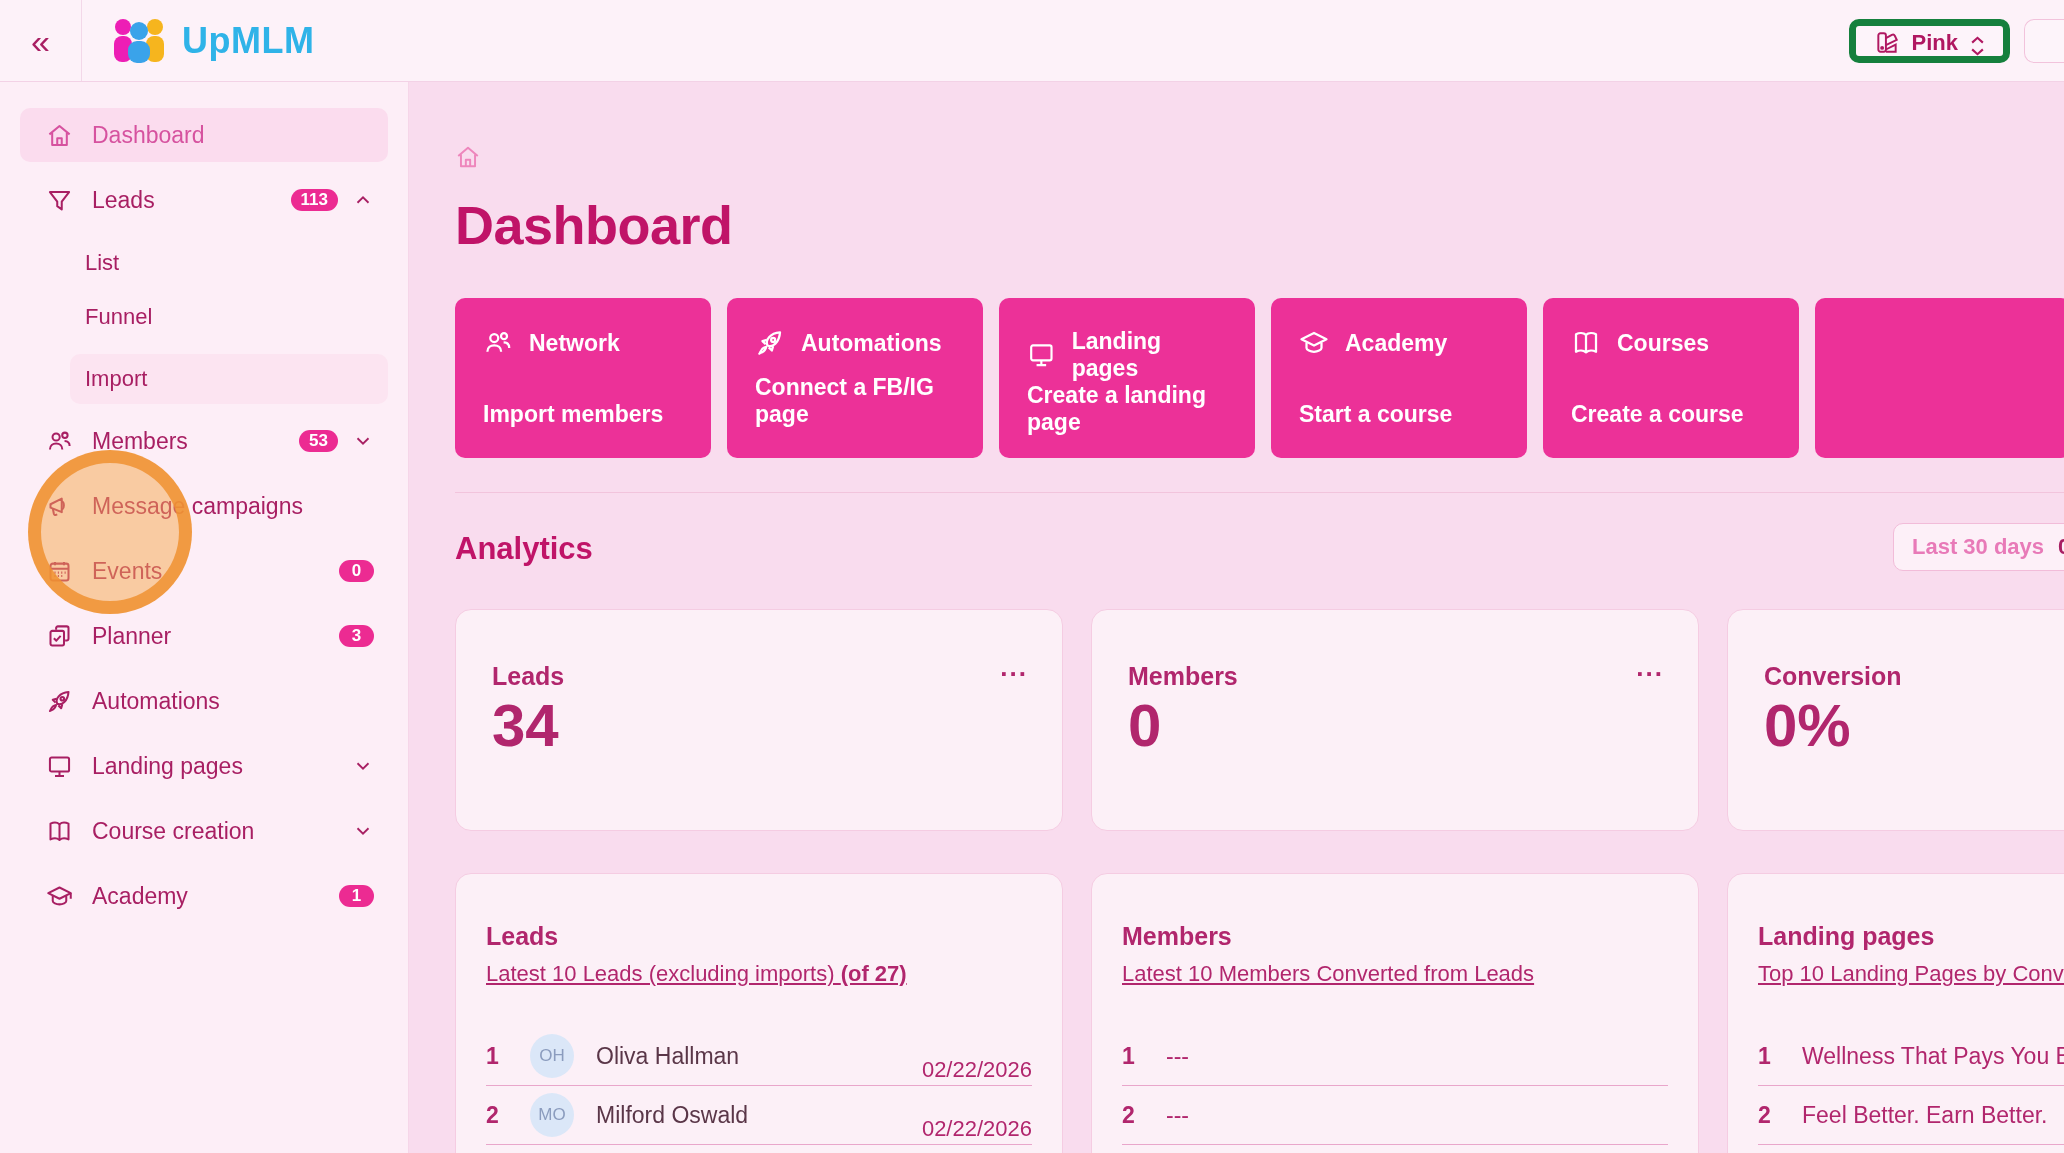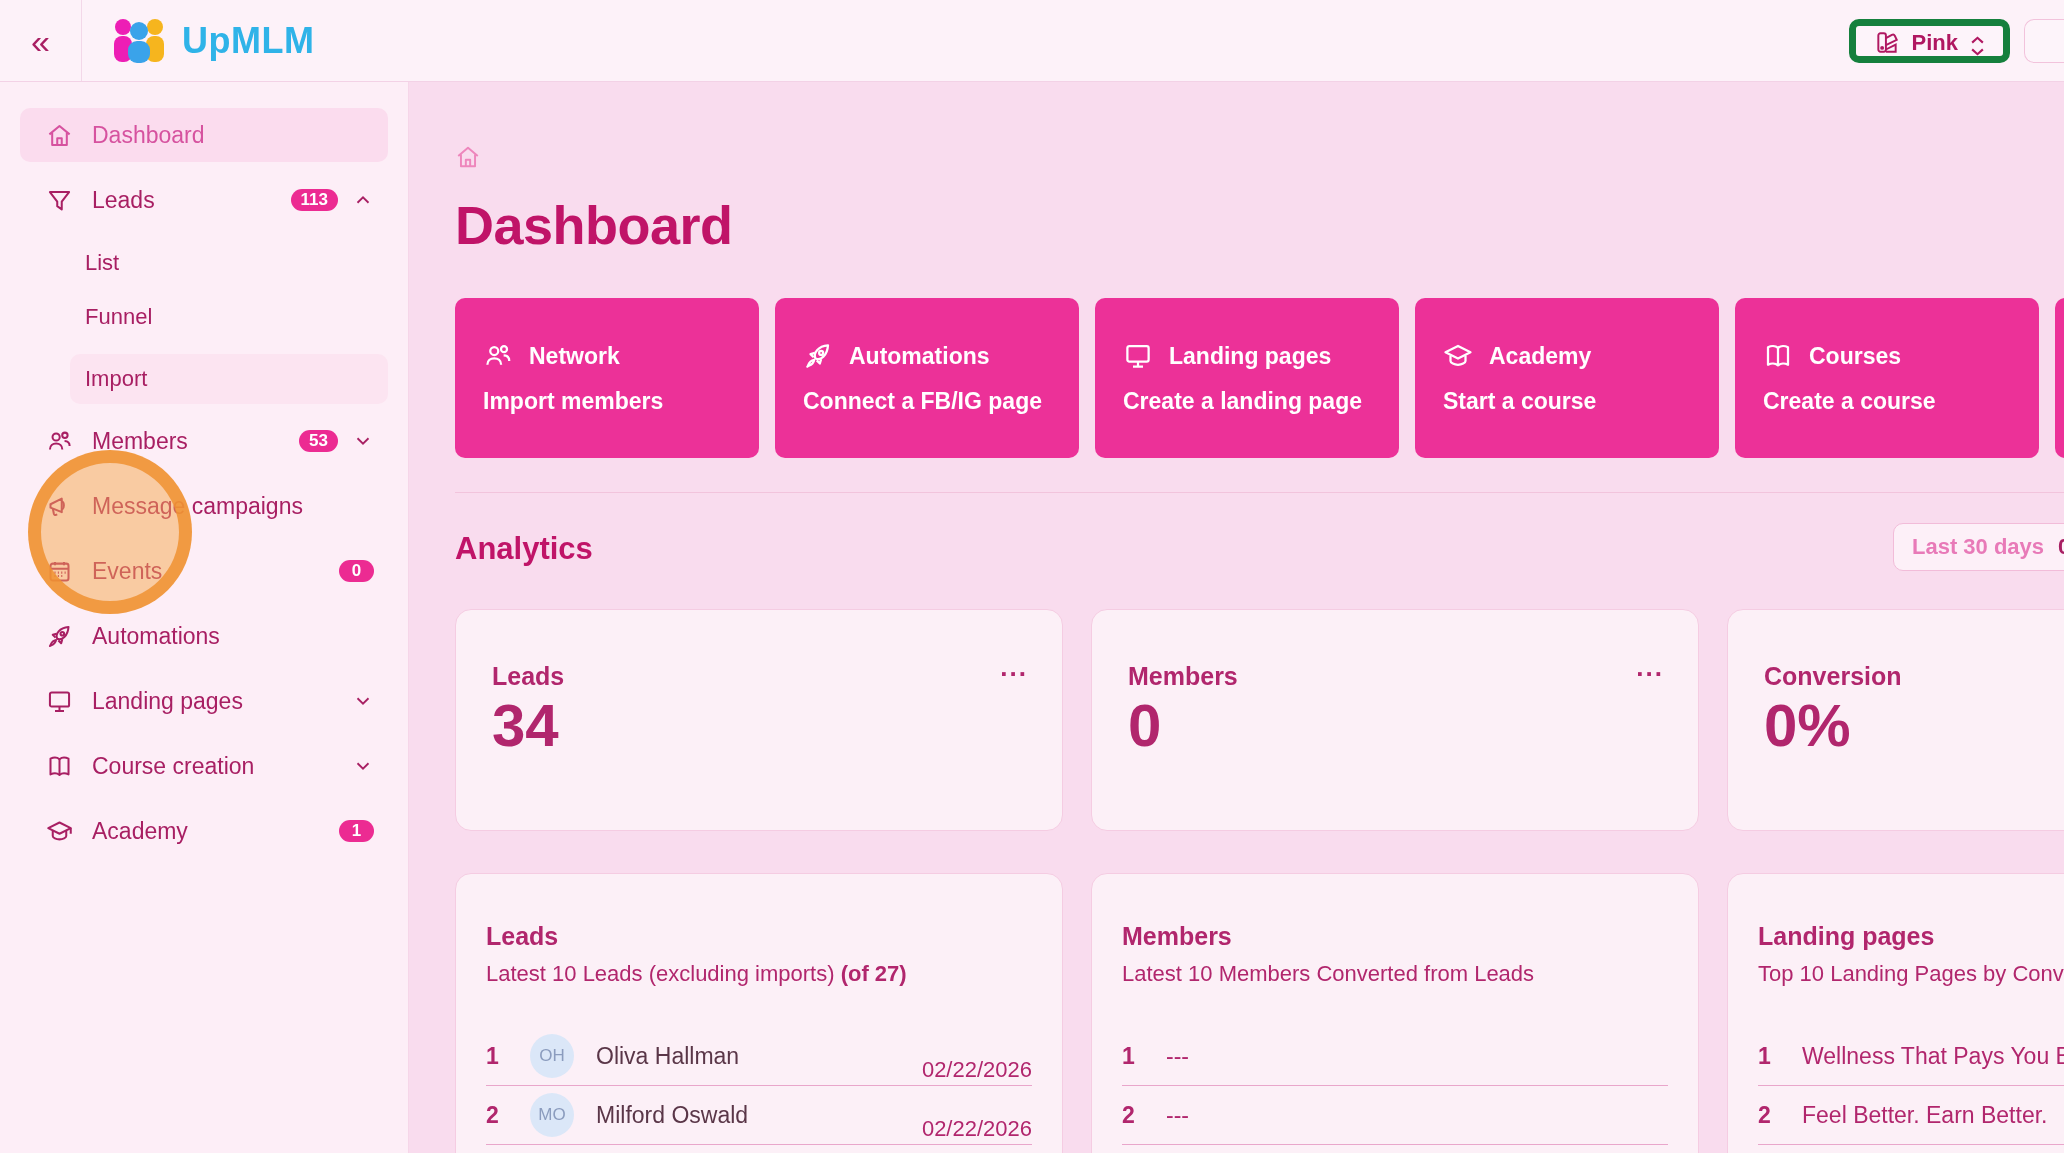--- a/index.html
+++ b/index.html
@@ -74,22 +74,22 @@
 
   
   .main { flex:1; overflow:hidden; position:relative; }
   .content { width:1930px; padding:62px 0 0 46px; }
 
   .breadcrumb-home { width:26px; height:26px; color:#ee86bc; display:block; }
   .page-title { font-size:54px; font-weight:bold; color:#c01468; margin-top:24px; letter-spacing:-0.5px; }
 
   .quick-actions { display:flex; gap:16px; margin-top:42px; }
   .qa-card {
-    width:304px; height:160px; background:#ec3198; border-radius:10px; color:#fff;
-    padding:43px 28px; flex-shrink:0; cursor:pointer;
+    width:256px; height:160px; background:#ec3198; border-radius:10px; color:#fff;
+    padding:30px 28px; flex-shrink:0; cursor:pointer;
     display:flex; flex-direction:column; justify-content:space-between;
   }
   .qa-head { display:flex; align-items:center; gap:16px; font-size:23px; font-weight:bold; }
   .qa-head svg { width:30px; height:30px; }
   .qa-sub { font-size:23px; font-weight:bold; }
 
   .section-divider { border:none; border-top:1px solid #f2c4dc; margin-top:34px; width:1884px; }
 
   .analytics-header { margin-top:32px; position:relative; height:48px; display:flex; align-items:center; }
   .analytics-title { font-size:31px; font-weight:bold; color:#c01468; }
@@ -112,21 +112,21 @@
     letter-spacing:2px; cursor:pointer;
   }
   .stat-value { font-size:60px; font-weight:bold; color:#b1266d; }
 
   .lists-grid { display:grid; grid-template-columns:repeat(3,608px); gap:28px; margin-top:42px; }
   .list-card {
     height:430px; background:#fcf0f7; border:1px solid #f5cce2; border-radius:16px;
     padding:48px 30px 0 30px;
   }
   .list-title { font-size:25px; font-weight:bold; color:#b1266d; }
-  .list-subtitle { font-size:22px; color:#b1266d; margin-top:10px; white-space:nowrap; }
+  .list-subtitle { font-size:22px; color:#b1266d; margin-top:10px; white-space:nowrap;text-decoration:underline; }
   .list-subtitle b { font-weight:bold; }
   .list-rows { margin-top:40px; }
   .list-row { display:flex; align-items:center; height:58px; }
   .row-sep { border:none; border-top:1px solid #e9a6cb; }
   .row-index { width:44px; font-size:23px; font-weight:bold; color:#b1266d; }
   .avatar {
     width:44px; height:44px; border-radius:50%; background:#dbe7f8; color:#8b9cbe;
     font-size:17px; display:flex; align-items:center; justify-content:center; margin-right:22px;
   }
   .row-name { font-size:23px; color:#5a3648; }
@@ -246,20 +246,31 @@
           <svg viewBox="0 0 24 24" fill="none" stroke="currentColor" stroke-width="1.8">
               <rect x="4" y="5" width="16" height="15" rx="2"></rect>
               <path d="M8 3.5 V6.5 M16 3.5 V6.5 M4 9.5 H20"></path>
               <path d="M7.5 13h1M10.5 13h1M13.5 13h1M7.5 16h1M10.5 16h1M13.5 16h1M16.5 13h1"></path>
             </svg>
         </span>
         <span class="nav-label">Events</span>
         <span class="badge">0</span>
       </div>
 
+      <div class="nav-item">
+        <span class="nav-icon">
+          <svg viewBox="0 0 24 24" fill="none" stroke="currentColor" stroke-width="1.8" stroke-linejoin="round">
+              <path d="M9 6 V4.5 A1.5 1.5 0 0 1 10.5 3 H18.5 A1.5 1.5 0 0 1 20 4.5 V14 A1.5 1.5 0 0 1 18.5 15.5 H17"></path>
+              <rect x="4" y="7" width="12" height="13" rx="1.5"></rect>
+              <path d="M7 13.5 L9.2 15.7 L13 11.5"></path>
+            </svg>
+        </span>
+        <span class="nav-label">Planner</span>
+        <span class="badge">3</span>
+      </div>
 
       <div class="nav-item">
         <span class="nav-icon">
           <svg viewBox="0 0 24 24" fill="none" stroke="currentColor" stroke-width="1.8" stroke-linejoin="round">
               <path d="M9 15 C4 16 4.5 20 3.5 20.5 C4 19.5 8 20 9 15 Z"></path>
               <path d="M10 14 C8 10 12 4 20 3.5 C19.5 11.5 14 16 10 14 Z"></path>
               <circle cx="14.5" cy="9.5" r="1.6"></circle>
               <path d="M9.5 9.5 L6 10.5 L8.5 13 M14.5 14.5 L13.5 18 L11 15.5"></path>
             </svg>
         </span>

